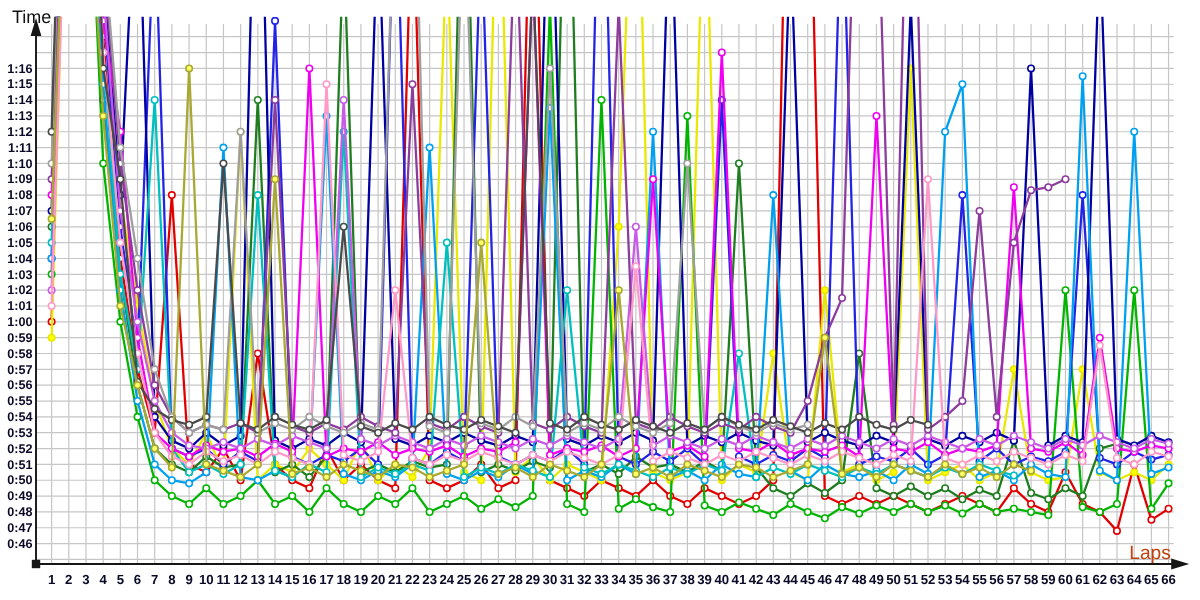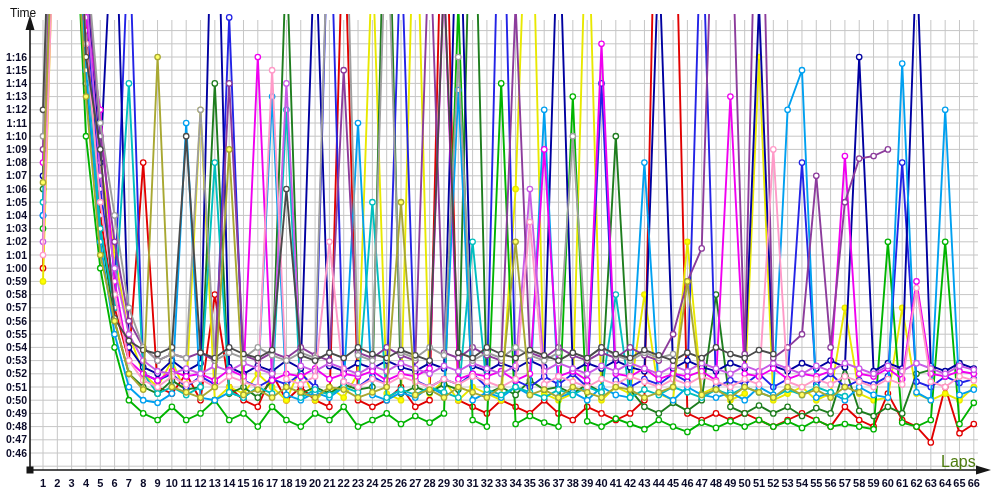--- a/index.html
+++ b/index.html
@@ -5,25 +5,25 @@
   html,body{margin:0;padding:0;background:#ffffff;}
   .chart-root{
     position:relative;
     width:1000px;height:500px;
     background:#ffffff;
     font-family:"Liberation Sans", sans-serif;
     overflow:hidden;
   }
   .axis-title-y{
     position:absolute;left:10px;top:6px;
-    font-size:12px;color:#111111;letter-spacing:0;
+    font-size:15px;color:#111111;letter-spacing:0;
   }
   .axis-title-x{
     position:absolute;left:941px;top:453px;
-    font-size:16px;color:#4d7c0f;
+    font-size:16px;color:#c2410c;
   }
   svg text.ytick{
     font-family:"Liberation Sans", sans-serif;
     font-size:10.5px;font-weight:bold;fill:#0a0a28;
   }
   svg text.xtick{
     font-family:"Liberation Sans", sans-serif;
     font-size:11px;font-weight:bold;fill:#0a0a28;
   }
 </style>

